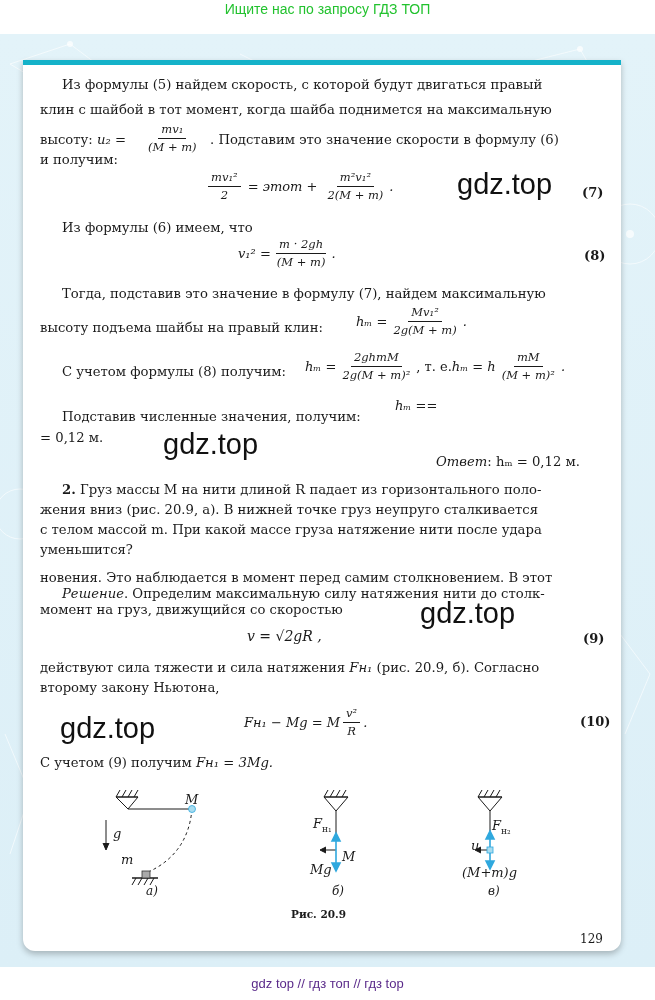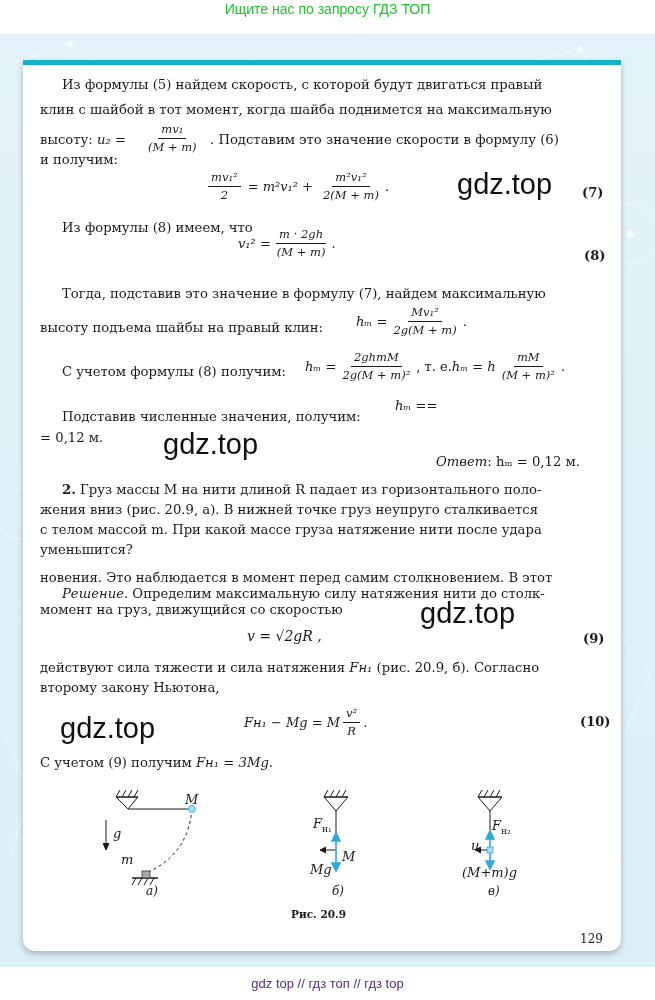--- a/index.html
+++ b/index.html
@@ -93,32 +93,32 @@
     </span>
 </div>
 <div class="txt" style="left:210px; top:130px;">. Подставим это значение скорости в формулу (6)</div>
 <div class="txt" style="left:40px; top:150px;">и получим:</div>
 
 <div class="formula" style="left:205px; top:170px; display:flex; align-items:center;">
   <span class="frac">
       <span class="num">mv₁²</span>
       <span class="den">2</span>
     </span>
-  <span style="margin:0 4px;">= m²v₁² +</span>
+  <span style="margin:0 4px;">= этот +</span>
   <span class="frac">
       <span class="num">m²v₁²</span>
       <span class="den">2(M + m)</span>
     </span>
   <span>.</span>
 </div>
 <div class="wm" style="left:457px; top:168px;">gdz.top</div>
 <div class="eqnum" style="left:582px; top:185px;">(7)</div>
 
-<div class="txt" style="left:62px; top:218px;">Из формулы (8) имеем, что</div>
-<div class="formula" style="left:238px; top:227px; display:flex; align-items:center;">
+<div class="txt" style="left:62px; top:218px;">Из формулы (6) имеем, что</div>
+<div class="formula" style="left:238px; top:237px; display:flex; align-items:center;">
   <span>v₁² =</span>
   <span class="frac">
       <span class="num">m · 2gh</span>
       <span class="den">(M + m)</span>
     </span>
   <span>.</span>
 </div>
 <div class="eqnum" style="left:584px; top:248px;">(8)</div>
 
 <div class="txt" style="left:62px; top:284px;">Тогда, подставив это значение в формулу (7), найдем максимальную</div>

